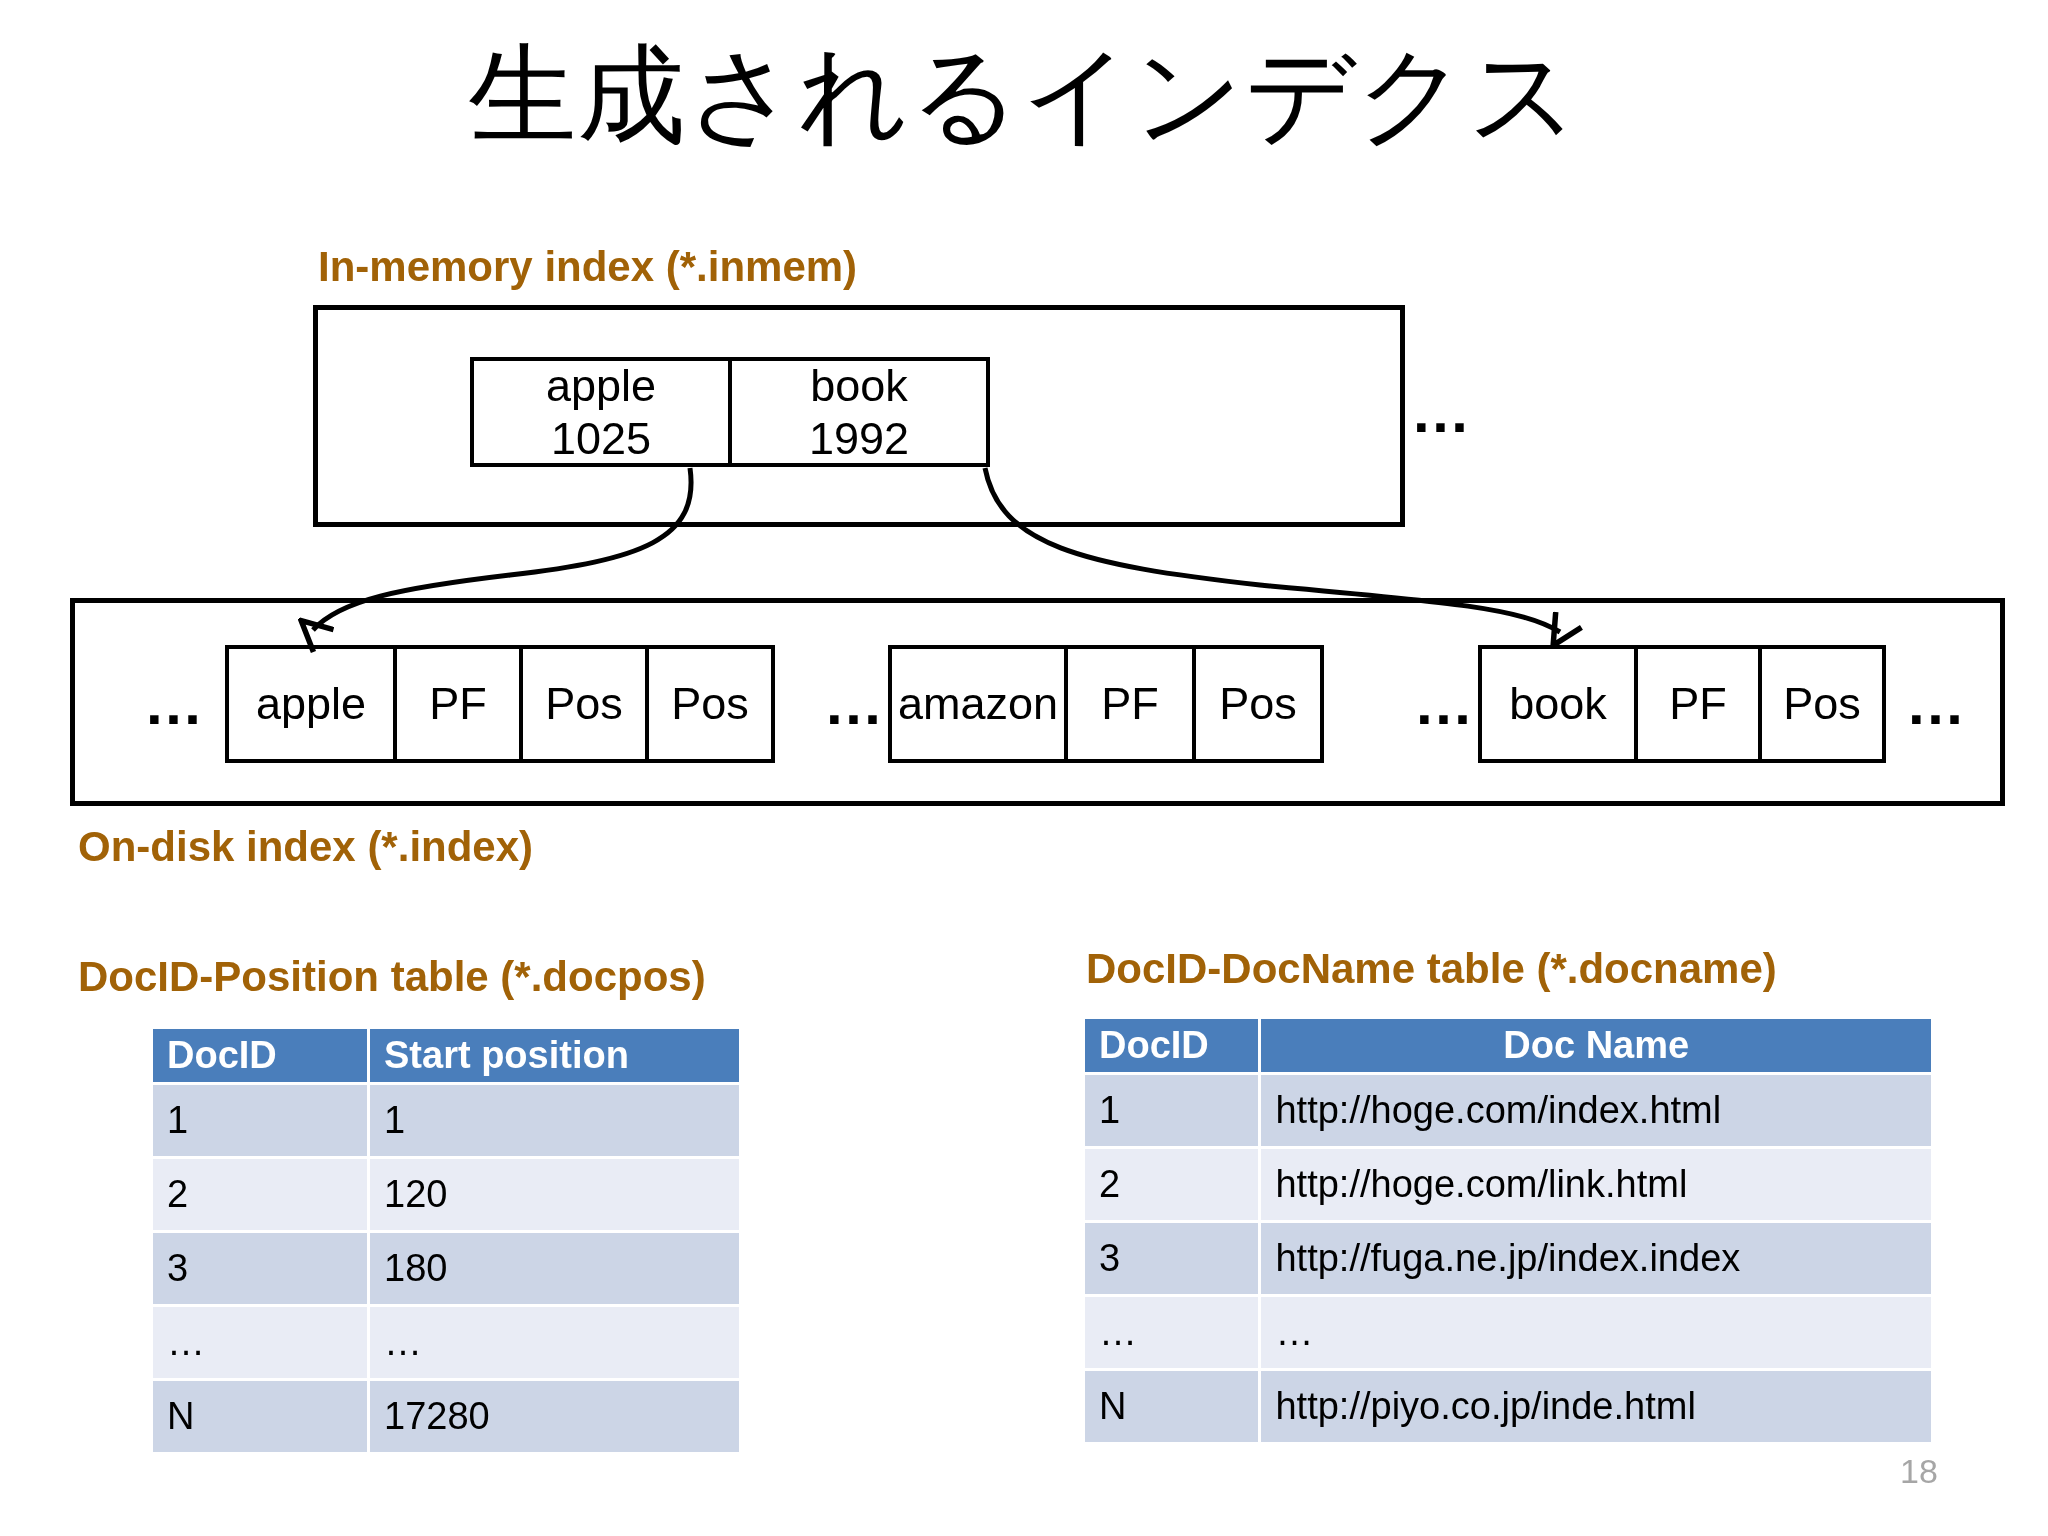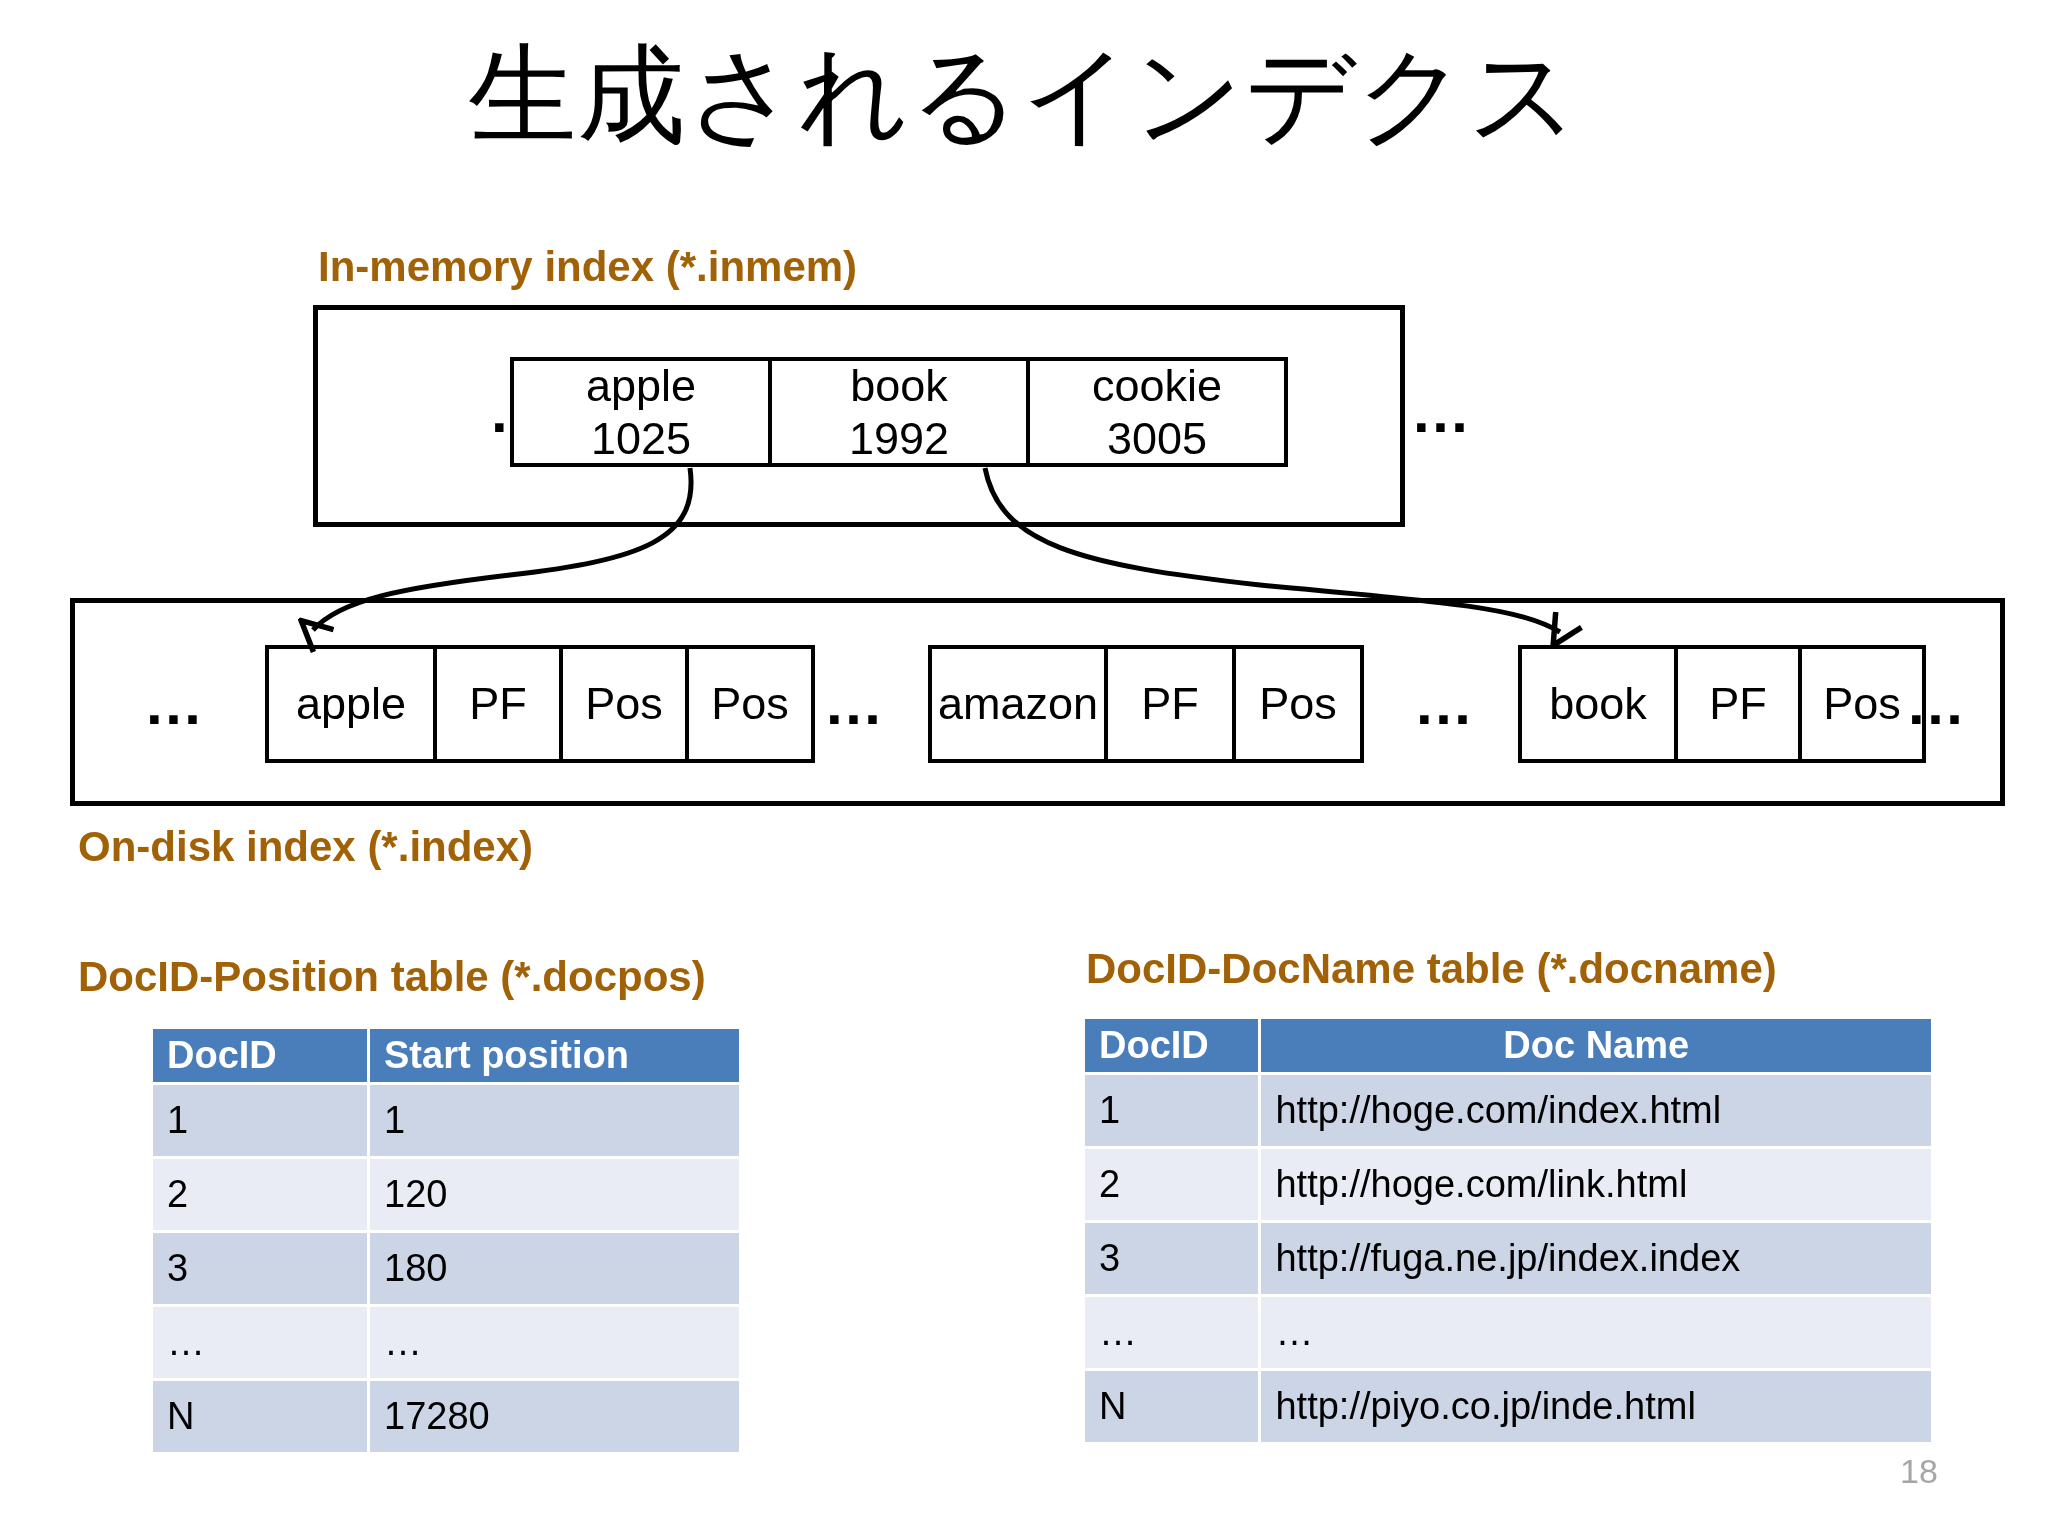--- a/index.html
+++ b/index.html
@@ -52,21 +52,20 @@
     box-sizing: border-box;
   }
   #inmem-container { left: 313px; top: 305px; width: 1092px; height: 222px; }
   #ondisk-container { left: 70px; top: 598px; width: 1935px; height: 208px; }
 
   
   .cell-row {
     position: absolute;
     display: flex;
     align-items: stretch;
-    margin-left: 40px;
   }
   .cell {
     border: 4px solid #000;
     box-sizing: border-box;
     background: #fff;
     display: flex;
     flex-direction: column;
     align-items: center;
     justify-content: center;
     font-size: 45px;
@@ -181,24 +180,20 @@
 
 <div class="cell-row" id="inmem-row">
   <div class="cell">
     <span class="ln">apple</span>
     <span class="ln">1025</span>
   </div>
   <div class="cell">
     <span class="ln">book</span>
     <span class="ln">1992</span>
   </div>
-  <div class="cell">
-    <span class="ln">cookie</span>
-    <span class="ln">3005</span>
-  </div>
 </div>
 
 <div class="ellipsis" id="inmem-ellipsis-right">…</div>
 
 <div class="outer-box" id="ondisk-container"></div>
 
 <div class="ellipsis" id="disk-ell-0">…</div>
 
 <div class="cell-row disk-group" id="disk-group-1">
   <div class="cell w-word">apple</div>

